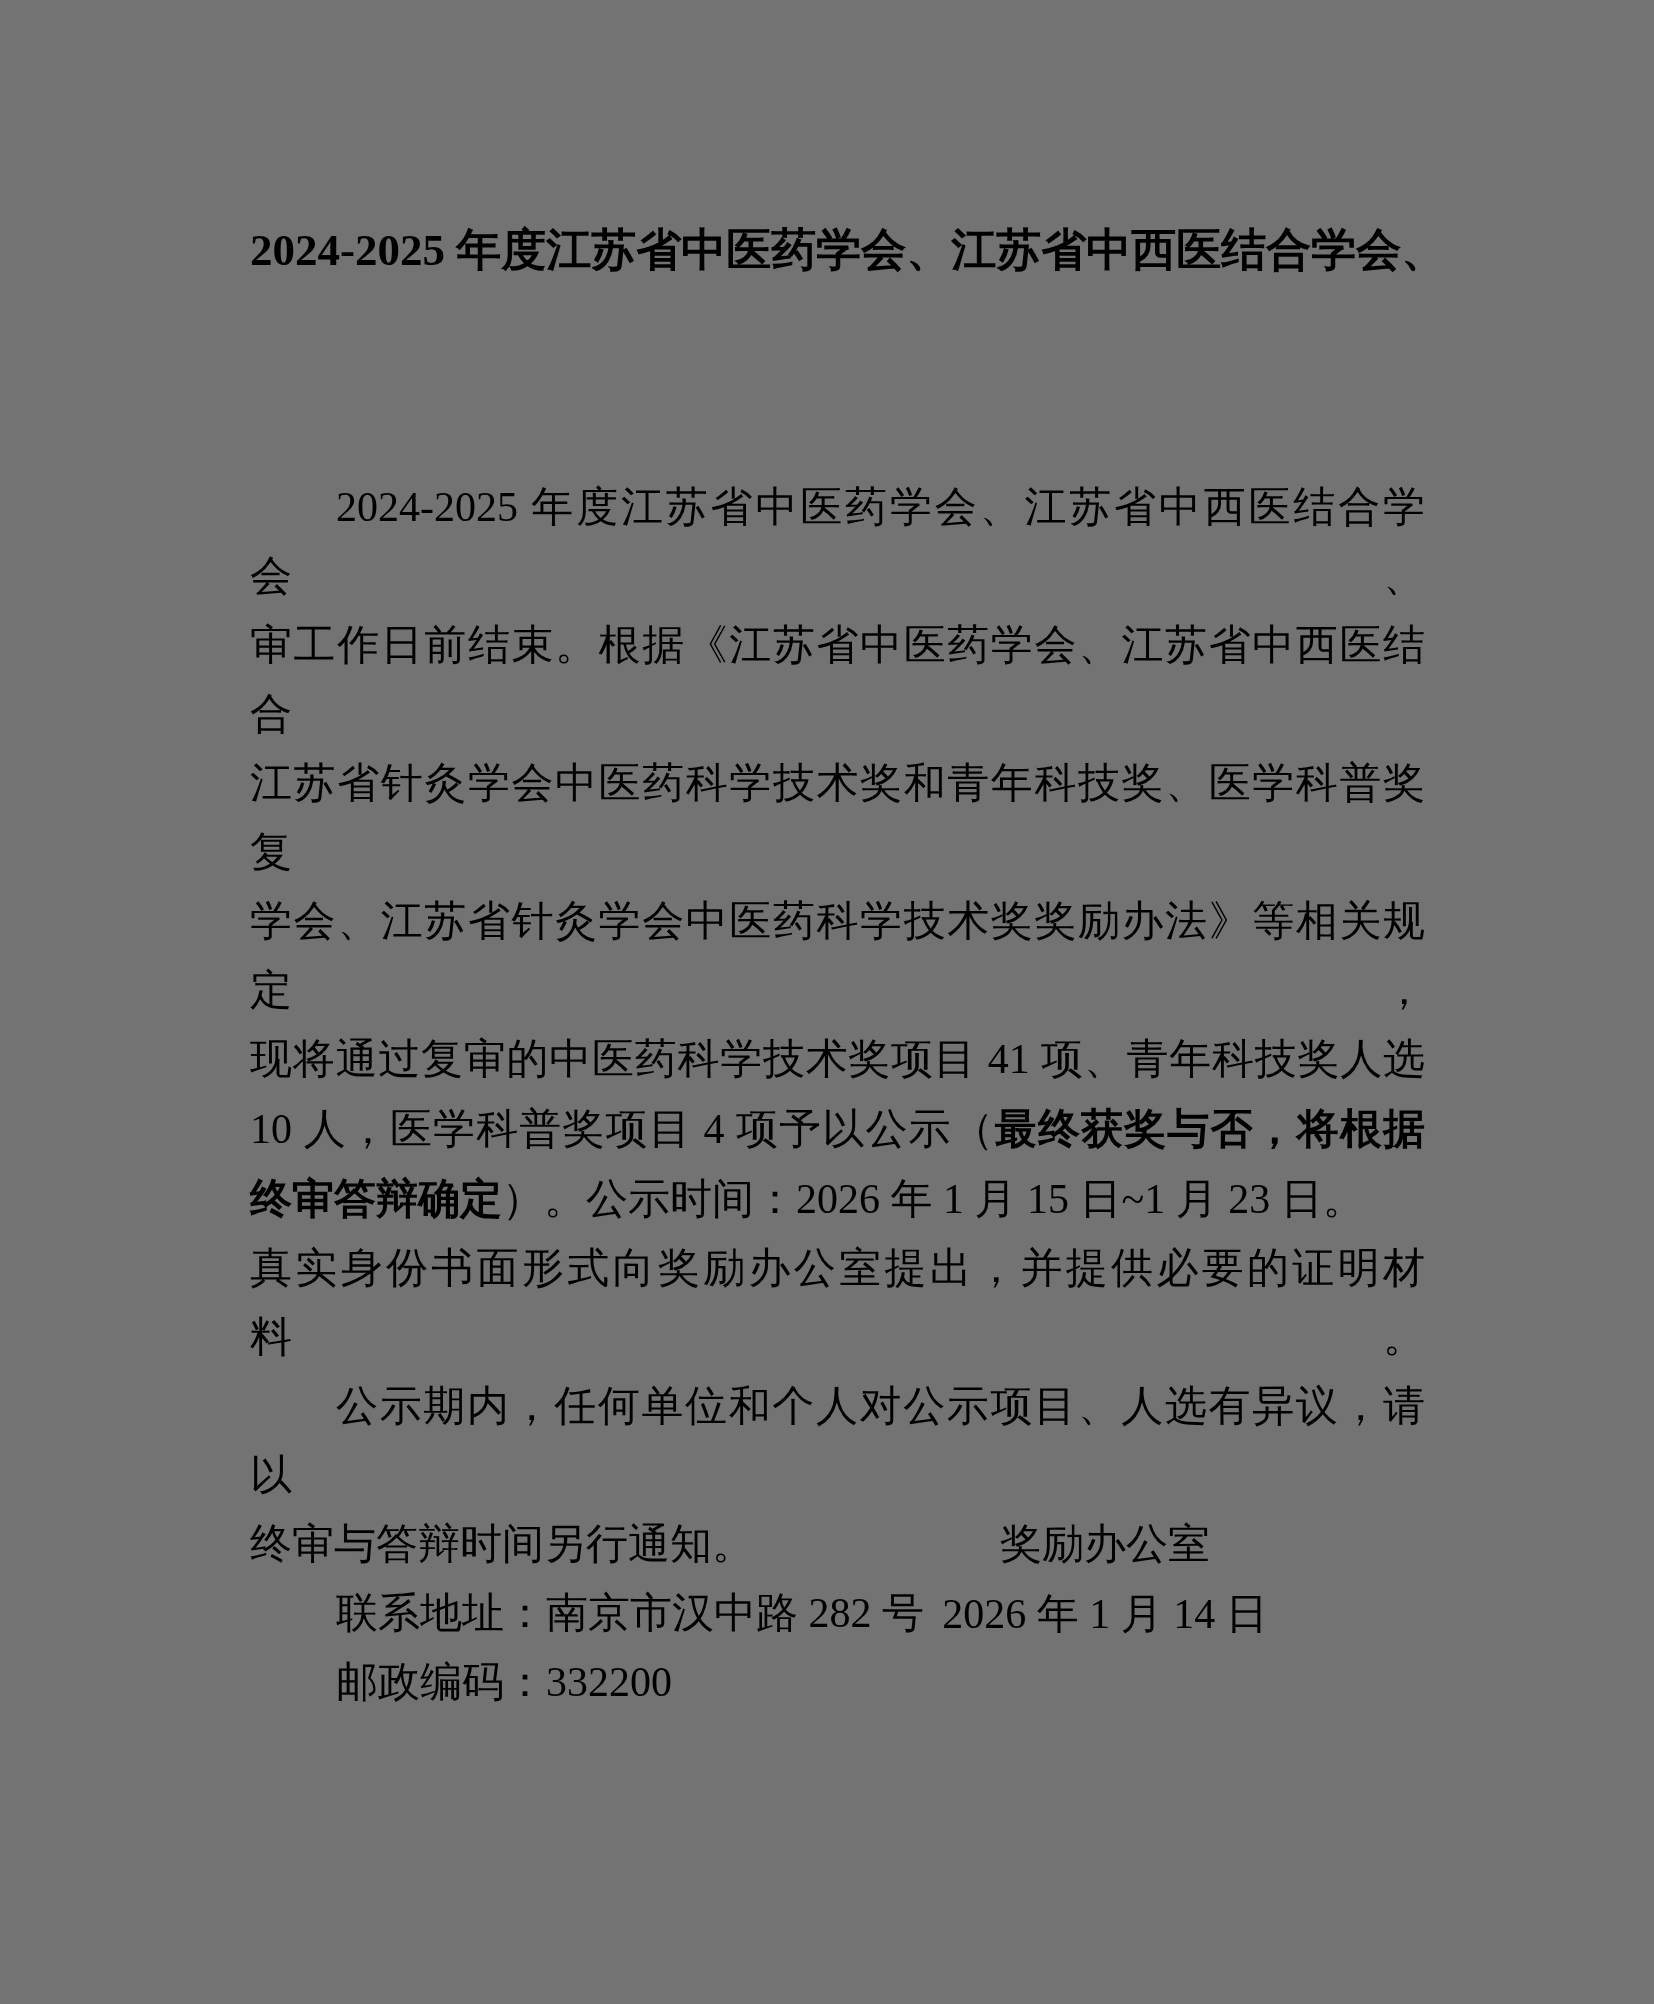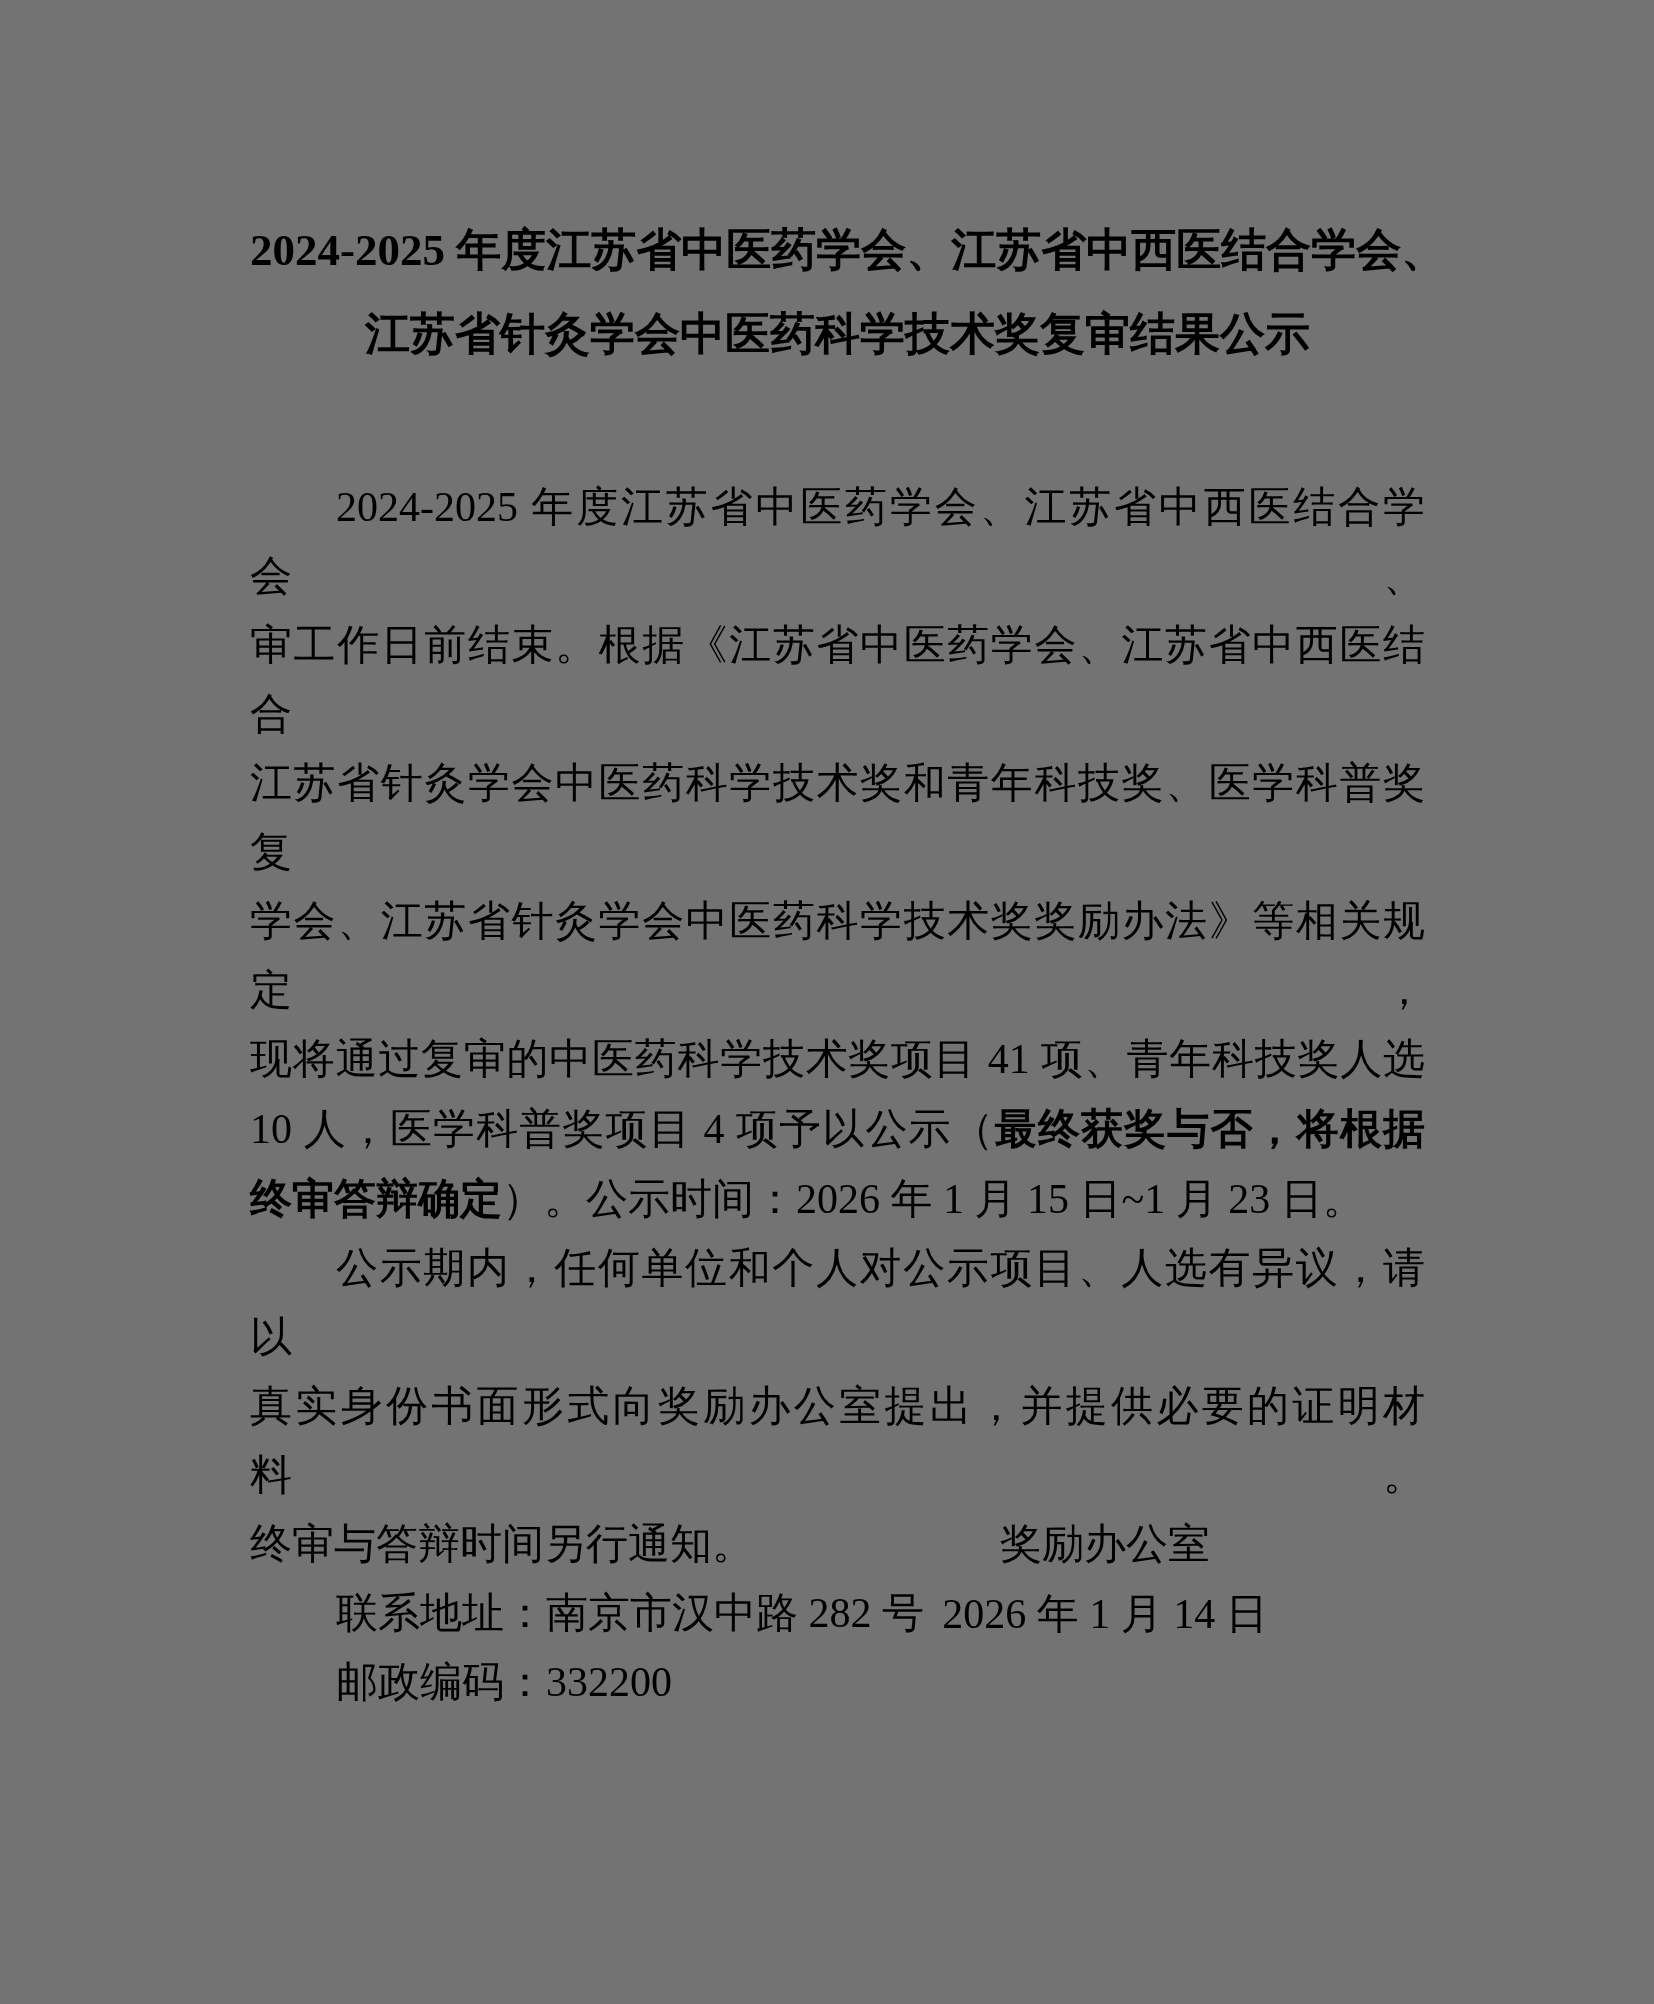--- a/index.html
+++ b/index.html
@@ -65,34 +65,33 @@
     line-height: 70px;
   }
 </style>
 </head>
 <body>
 
 <div class="page">
 
   <div class="title-block">
     <div>2024-2025 年度江苏省中医药学会、江苏省中西医结合学会、</div>
-    <div>江苏省针灸学会中医药科学技术奖复审结果公示</div>
   </div>
 
   <div class="body-block">
 
     <div class="bline force indent"><span>2024-2025 年度江苏省中医药学会、江苏省中西医结合学会、</span></div>
     <div class="bline force"><span>审工作日前结束。根据《江苏省中医药学会、江苏省中西医结合</span></div>
     <div class="bline force"><span>江苏省针灸学会中医药科学技术奖和青年科技奖、医学科普奖复</span></div>
     <div class="bline force"><span>学会、江苏省针灸学会中医药科学技术奖奖励办法》等相关规定，</span></div>
     <div class="bline force"><span>现将通过复审的中医药科学技术奖项目 41 项、青年科技奖人选</span></div>
     <div class="bline force"><span>10 人，医学科普奖项目 4 项予以公示（</span><span class="hei">最终获奖与否，将根据</span></div>
     <div class="bline"><span class="hei">终审答辩确定</span><span>）。公示时间：2026 年 1 月 15 日~1 月 23 日。</span></div>
+    <div class="bline force"><span>真实身份书面形式向奖励办公室提出，并提供必要的证明材料。</span></div>
     <div class="bline force indent"><span>公示期内，任何单位和个人对公示项目、人选有异议，请以</span></div>
-    <div class="bline force"><span>真实身份书面形式向奖励办公室提出，并提供必要的证明材料。</span></div>
     <div class="bline"><span>终审与答辩时间另行通知。</span></div>
 
     <div class="contact-line"><span class="contact-label">联系地址</span><span>：</span><span>南京市汉中路 282 号</span></div>
     <div class="contact-line"><span class="contact-label">邮政编码</span><span>：</span><span>332200</span></div>
 
   </div>
 
   <div class="signature-block">
     <div>奖励办公室</div>
     <div>2026 年 1 月 14 日</div>

